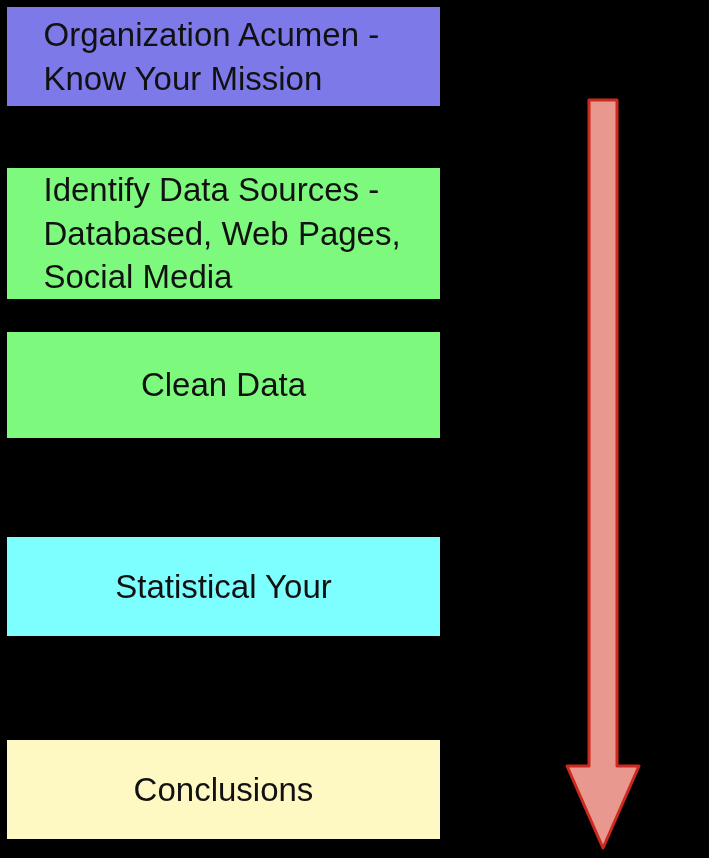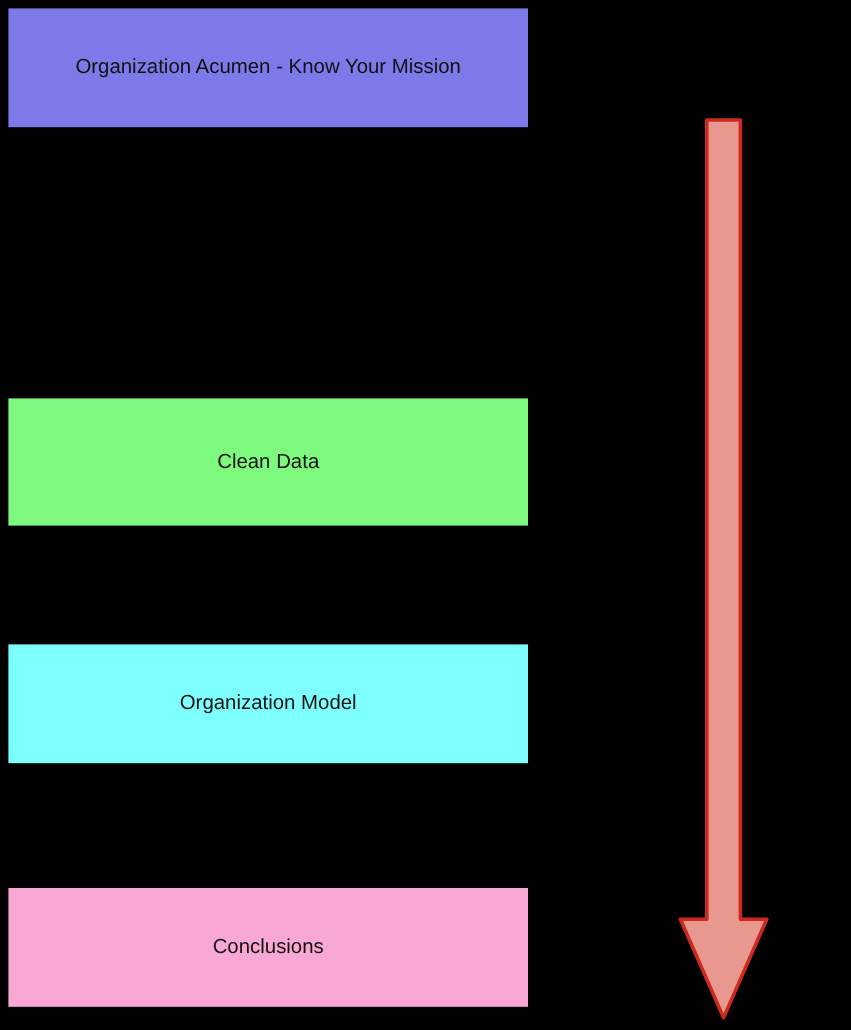--- a/index.html
+++ b/index.html
@@ -17,21 +17,21 @@
   }
   .step {
     position: absolute;
     left: 7px;
     width: 433px;
     display: flex;
     align-items: center;
     justify-content: center;
     text-align: left;
     color: #111111;
-    font-size: 17px;
+    font-size: 33px;
     line-height: 1.32;
   }
   .step-label {
     display: block;
     max-width: 360px;
   }
   .step-1 { top: 7px;   height: 99px;  }
   .step-2 { top: 168px; height: 131px; }
   .step-3 { top: 332px; height: 106px; }
   .step-4 { top: 537px; height: 99px;  }
@@ -46,30 +46,33 @@
 </style>
 </head>
 <body>
 
 <div class="canvas">
 
   <div class="step step-1" style="background-color: rgb(125, 121, 232);">
     <span class="step-label">Organization Acumen - Know Your Mission</span>
   </div>
 
+  <div class="step step-2" style="background-color: rgb(125, 250, 125);">
+    <span class="step-label">Identify Data Sources - Databased, Web Pages, Social Media</span>
+  </div>
 
   <div class="step step-3" style="background-color: rgb(125, 250, 125);">
     <span class="step-label">Clean Data</span>
   </div>
 
   <div class="step step-4" style="background-color: rgb(125, 255, 255);">
-    <span class="step-label">Organization Model</span>
+    <span class="step-label">Statistical Your</span>
   </div>
 
-  <div class="step step-5" style="background-color: #f9a8d4;">
+  <div class="step step-5" style="background-color: #fef9c3;">
     <span class="step-label">Conclusions</span>
   </div>
 
   <div class="arrow-wrap">
     <svg width="90" height="754" viewBox="0 0 90 754" xmlns="http://www.w3.org/2000/svg">
       <polygon stroke-width="3" stroke-linejoin="round" points="31,2 59,2 59,668 81,668 45,750 9,668 31,668" fill="#e8988f" style="stroke: rgb(204, 42, 31);"></polygon>
     </svg>
   </div>
 
 </div>

